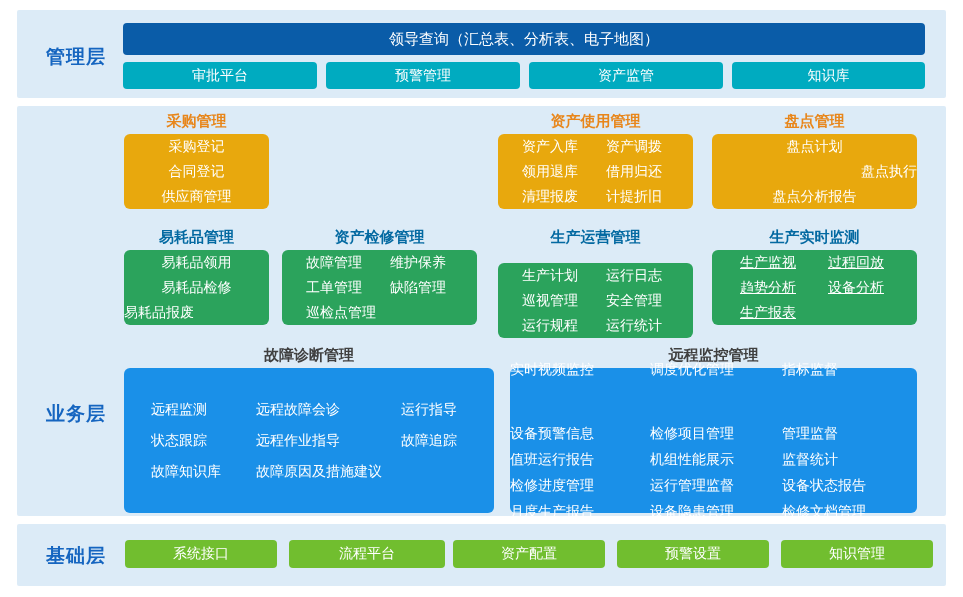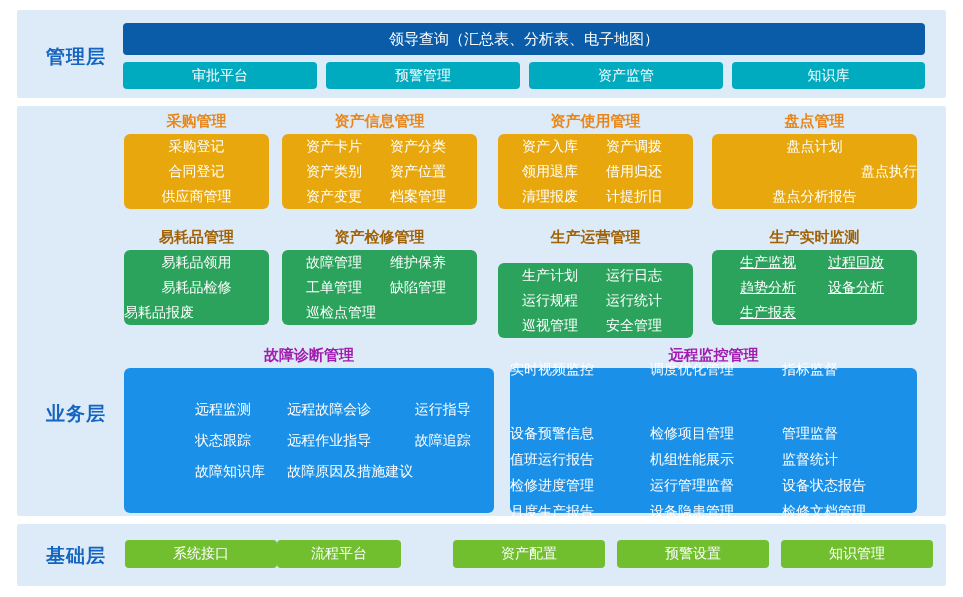--- a/index.html
+++ b/index.html
@@ -78,23 +78,23 @@
     align-items:center;
     height:25px;
   }
   .cell{
     white-space:nowrap;
     overflow:hidden;
   }
 
   .t-orange .group-title{color:#e8861a;}
   .t-orange .group-box{background:#e8a80d;}
-  .t-green  .group-title{color:#a16207;}
+  .t-green  .group-title{color:#0369a1;}
   .t-green  .group-box{background:#2ba35c;}
-  .t-blue   .group-title{color:#a21caf;}
+  .t-blue   .group-title{color:#404040;}
   .t-blue   .group-box{background:#1a90e8;}
 
   
   #base-layer{left:17px;top:524px;width:929px;height:62px;}
   #base-label{top:19px;}
   .base-cell{
     position:absolute;
     top:16px;height:28px;
     background:#71be2f;
     border-radius:4px;
@@ -132,39 +132,20 @@
           <div class="grid-row">
             <div class="cell" style="width:145px;text-align:center;">合同登记</div>
           </div>
           <div class="grid-row">
             <div class="cell" style="width:145px;text-align:center;">供应商管理</div>
           </div>
         </div>
       </div>
     </div>
 
-    <div class="group t-orange" style="left:265px;top:6px;width:195px;">
-      <div class="group-title">资产信息管理</div>
-      <div class="group-box" style="height:75px;">
-        <div class="grid-rows" style="padding-left:24px;">
-          <div class="grid-row">
-            <div class="cell" style="width:84px;">资产卡片</div>
-            <div class="cell" style="width:84px;">资产分类</div>
-          </div>
-          <div class="grid-row">
-            <div class="cell" style="width:84px;">资产类别</div>
-            <div class="cell" style="width:84px;">资产位置</div>
-          </div>
-          <div class="grid-row">
-            <div class="cell" style="width:84px;">资产变更</div>
-            <div class="cell" style="width:84px;">档案管理</div>
-          </div>
-        </div>
-      </div>
-    </div>
 
     <div class="group t-orange" style="left:481px;top:6px;width:195px;">
       <div class="group-title">资产使用管理</div>
       <div class="group-box" style="height:75px;">
         <div class="grid-rows" style="padding-left:24px;">
           <div class="grid-row">
             <div class="cell" style="width:84px;">资产入库</div>
             <div class="cell" style="width:84px;">资产调拨</div>
           </div>
           <div class="grid-row">
@@ -234,26 +215,26 @@
 
     <div class="group t-green" style="left:481px;top:122px;width:195px;">
       <div class="group-title">生产运营管理</div>
       <div class="group-box" style="height:75px;margin-top:17px;">
         <div class="grid-rows" style="padding-left:24px;">
           <div class="grid-row">
             <div class="cell" style="width:84px;">生产计划</div>
             <div class="cell" style="width:84px;">运行日志</div>
           </div>
           <div class="grid-row">
+            <div class="cell" style="width:84px;">巡视管理</div>
+            <div class="cell" style="width:84px;">安全管理</div>
+          </div>
+          <div class="grid-row">
             <div class="cell" style="width:84px;">运行规程</div>
             <div class="cell" style="width:84px;">运行统计</div>
-          </div>
-          <div class="grid-row">
-            <div class="cell" style="width:84px;">巡视管理</div>
-            <div class="cell" style="width:84px;">安全管理</div>
           </div>
         </div>
       </div>
     </div>
 
     <div class="group t-green" style="left:695px;top:122px;width:205px;">
       <div class="group-title">生产实时监测</div>
       <div class="group-box" style="height:75px;text-decoration:underline;">
         <div class="grid-rows" style="padding-left:28px;">
           <div class="grid-row">
@@ -266,21 +247,21 @@
           </div>
           <div class="grid-row">
             <div class="cell" style="width:176px;">生产报表</div>
           </div>
         </div>
       </div>
     </div>
 
     <div class="group t-blue" style="left:107px;top:240px;width:370px;">
       <div class="group-title">故障诊断管理</div>
-      <div class="group-box" style="height:145px;padding-left:44px;">
+      <div class="group-box" style="height:145px;">
         <div class="grid-rows" style="padding-left:27px;">
           <div class="grid-row" style="height:31px;">
             <div class="cell" style="width:105px;">远程监测</div>
             <div class="cell" style="width:145px;">远程故障会诊</div>
             <div class="cell" style="width:90px;">运行指导</div>
           </div>
           <div class="grid-row" style="height:31px;">
             <div class="cell" style="width:105px;">状态跟踪</div>
             <div class="cell" style="width:145px;">远程作业指导</div>
             <div class="cell" style="width:90px;">故障追踪</div>
@@ -324,19 +305,19 @@
           </div>
         </div>
       </div>
     </div>
   </div>
 
   <div class="layer" id="base-layer">
     <div class="layer-label" id="base-label">基础层</div>
 
     <div class="base-cell" style="left:108px;width:152px;">系统接口</div>
-    <div class="base-cell" style="left:260px;width:124px;">流程平台</div>
+    <div class="base-cell" style="left:272px;width:156px;">流程平台</div>
     <div class="base-cell" style="left:436px;width:152px;">资产配置</div>
     <div class="base-cell" style="left:600px;width:152px;">预警设置</div>
     <div class="base-cell" style="left:764px;width:152px;">知识管理</div>
   </div>
 
 </div>
 
 </body></html>

